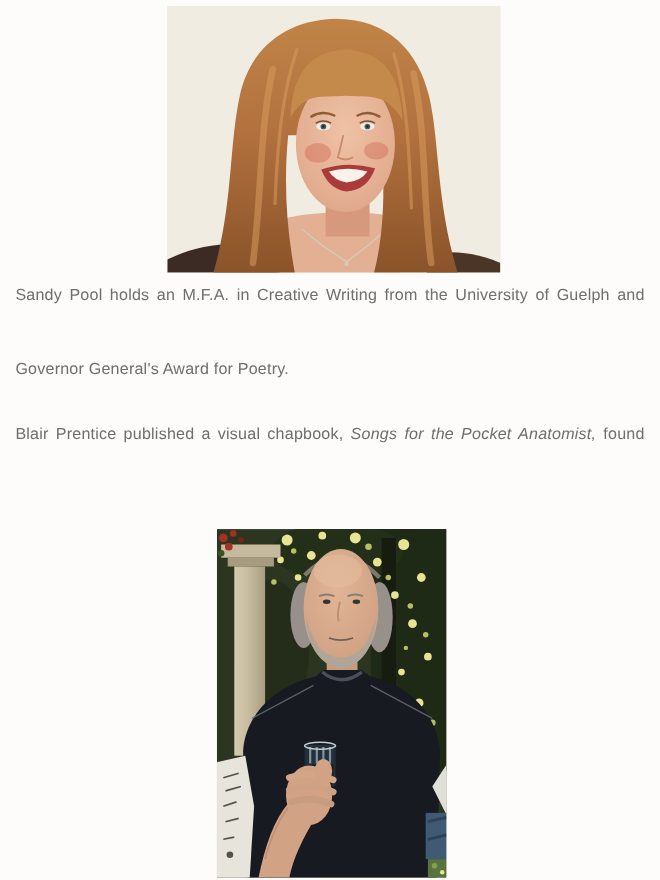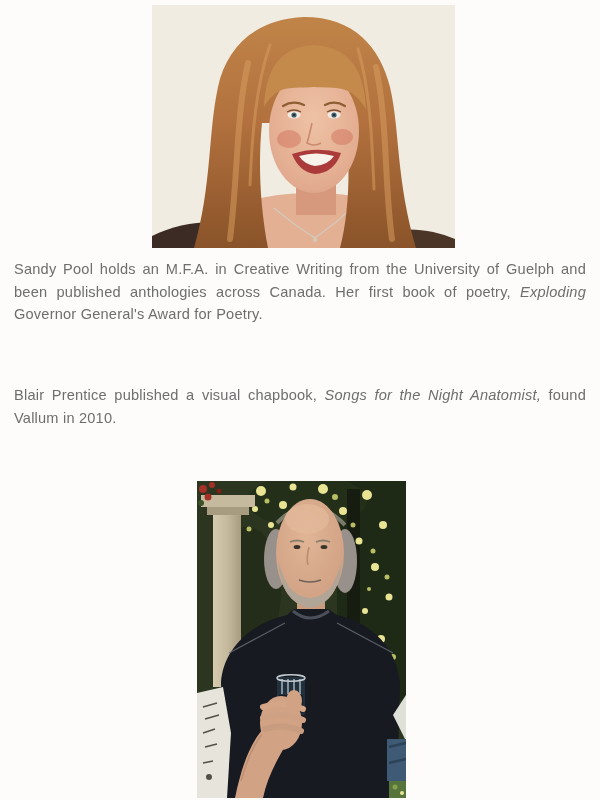--- a/index.html
+++ b/index.html
@@ -9,21 +9,21 @@
 
   .photo { position:absolute; overflow:hidden; }
   .photo svg { display:block; width:100%; height:100%; }
   .photo-sandy { left:152px; top:5px; width:303px; height:243px; box-shadow:inset 0 0 0 1px rgba(120,115,100,0.12); }
   .photo-blair { left:197px; top:481px; width:209px; height:317px; }
 
   .bio { position:absolute; left:14px; width:572px; font-size:14.6px; line-height:22.5px; letter-spacing:0.2px; }
   .bio-sandy { top:258px; }
   .bio-blair { top:384px; }
   .line { text-align:justify; text-align-last:justify; height:22.5px; overflow:hidden; }
-  .line.last { text-align-last:left; }
+  .line.last { text-align-last:left;margin-top:44px; }
   .it { font-style:italic; }
 </style>
 </head>
 <body>
 
 <div class="page" style="background: rgb(253, 252, 250);">
 
   <figure class="photo photo-sandy">
     <svg viewBox="0 0 303 243" preserveAspectRatio="none">
       <defs>
@@ -81,27 +81,25 @@
         <g>
           <path d="M140 149 Q164 141 189 148 Q182 168 163 169 Q147 167 140 149 Z" fill="#ab3b3b"></path>
           <path d="M147 151 Q164 146 182 151 Q176 160 163 161 Q152 159 147 151 Z" fill="#f7f2ea"></path>
         </g>
       </g>
     </svg>
   </figure>
 
   <div class="bio bio-sandy" style="color: rgb(110, 110, 110);">
       <div class="line"><span>Sandy Pool holds an M.F.A. in Creative Writing from the University of Guelph and</span></div>
-      <div class="line"><span>been published anthologies across Canada. Her first book of poetry, </span><span class="it">Exploding</span></div>
       <div class="line last"><span>Governor General's Award for Poetry.</span></div>
     </div>
 
   <div class="bio bio-blair" style="color: rgb(110, 110, 110);">
-      <div class="line"><span>Blair Prentice published a visual chapbook, </span><span class="it">Songs for the Night Anatomist,</span><span> found</span></div>
-      <div class="line last"><span>Vallum in 2010.</span></div>
+      <div class="line"><span>Blair Prentice published a visual chapbook, </span><span class="it">Songs for the Pocket Anatomist,</span><span> found</span></div>
     </div>
 
   <figure class="photo photo-blair">
     <svg viewBox="0 0 209 317" preserveAspectRatio="none">
       <defs>
         <linearGradient id="bShaft" x1="0" y1="0" x2="1" y2="0">
           <stop offset="0" stop-color="#d6cbae"></stop>
           <stop offset="0.5" stop-color="#c6ba9e"></stop>
           <stop offset="1" stop-color="#a89c80"></stop>
         </linearGradient>

